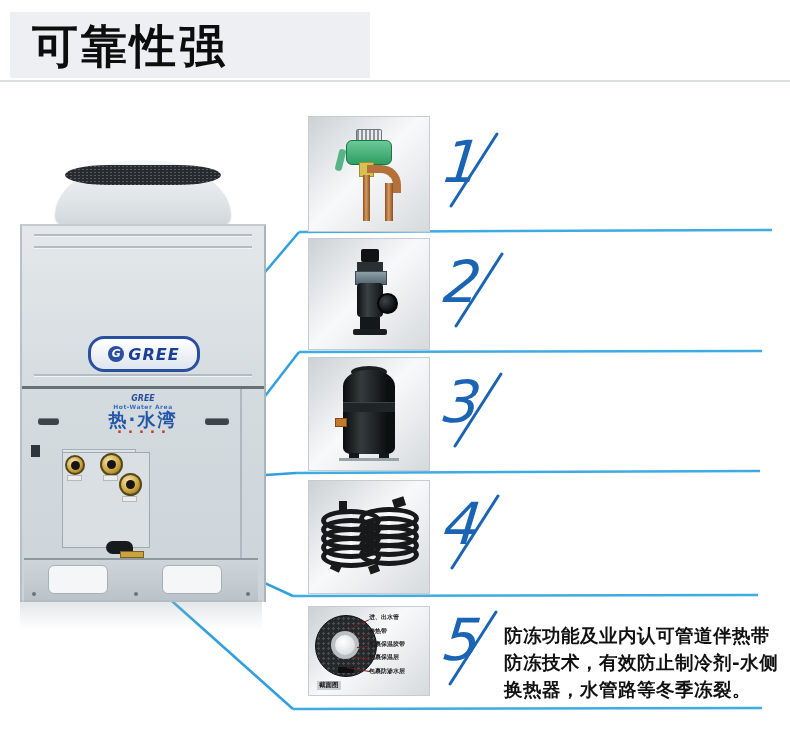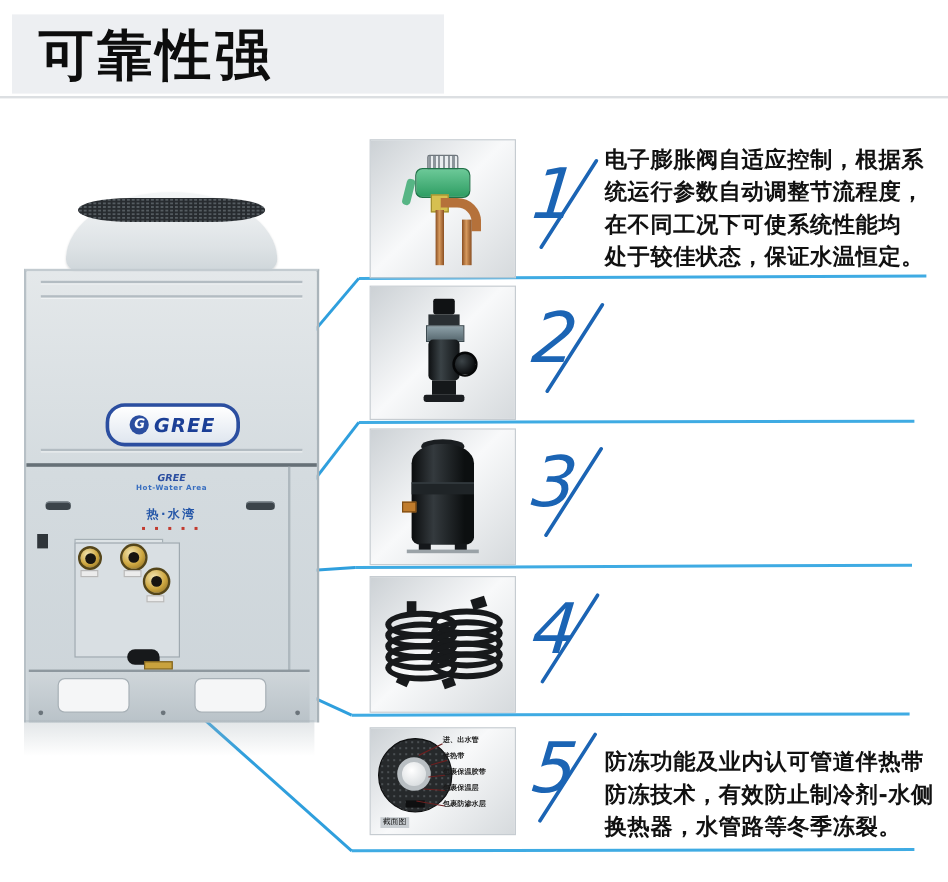--- a/index.html
+++ b/index.html
@@ -25,21 +25,21 @@
   .vseam{position:absolute;top:163px;bottom:40px;right:22px;width:2px;background:#aeb8be;}
   .gree-pill{position:absolute;left:66px;top:110px;width:106px;height:30px;border-radius:16px;
        background:linear-gradient(180deg,#ffffff,#dfe6ef);border:3px solid #2b4ea0;
        display:flex;align-items:center;justify-content:center;gap:4px;}
   .gree-circ{width:16px;height:16px;border-radius:50%;background:#2b4ea0;color:#fff;font-size:11px;
        font-weight:bold;line-height:16px;text-align:center;font-style:italic;}
   .gree-word{font-size:16px;font-weight:bold;font-style:italic;color:#1b3f96;letter-spacing:1px;}
   .branding{position:absolute;left:46px;top:168px;width:150px;text-align:center;}
   .brand-sm{font-size:8px;font-weight:bold;font-style:italic;color:#2b4ea0;line-height:9px;}
   .brand-tag{font-size:6px;font-weight:bold;color:#3a6fc0;line-height:8px;letter-spacing:.5px;}
-  .brand-series{font-size:10px;font-weight:bold;color:#2456a8;line-height:17px;letter-spacing:2px;margin-top:10px;}
+  .brand-series{font-size:18px;font-weight:bold;color:#2456a8;line-height:17px;letter-spacing:2px;}
   .brand-marks{font-size:5px;color:#c23a2e;letter-spacing:3px;line-height:7px;}
   .handle{position:absolute;width:21px;height:7px;background:#3c444a;border-radius:3px;box-shadow:inset 0 1px 0 #79838a;}
   .spec-chip{position:absolute;left:31px;top:345px;width:9px;height:12px;background:#2f353a;}
   .valve-panel{position:absolute;left:62px;top:352px;width:86px;height:94px;background:#d9dfe3;
        border:1px solid #9fa9b0;}
   .valve-bracket{position:absolute;left:62px;top:349px;width:72px;height:22px;background:#dde3e6;border:1px solid #a6b0b6;}
   .valve{position:absolute;border-radius:50%;border:2px solid #55461a;
        background:radial-gradient(circle at 38% 32%,#f3e6b4,#cda63f 55%,#7d6120);}
   .valve-core{position:absolute;left:50%;top:50%;width:9px;height:9px;margin:-4.5px 0 0 -4.5px;
        border-radius:50%;background:#181510;}
@@ -59,21 +59,21 @@
        color:#1b64b4;transform:skewX(-6deg);line-height:60px;}
   .feat-text{position:absolute;left:504px;width:278px;font-size:18.5px;font-weight:bold;color:#111;
        line-height:27px;white-space:pre-line;letter-spacing:.5px;}
   svg.overlay{position:absolute;left:0;top:0;pointer-events:none;}
   
   .part{position:absolute;}
   .ring{position:absolute;width:50px;height:13px;border:5px solid #17191b;border-radius:50%;}
   
   .pd-label{position:absolute;left:60px;font-size:6px;font-weight:bold;color:#1c1c1c;line-height:7px;white-space:nowrap;}
   .pd-line{position:absolute;height:1px;background:#6b2020;transform-origin:left center;}
-  .pd-caption{position:absolute;left:8px;top:74px;font-size:6.5px;font-weight:normal;color:#111;
+  .pd-caption{position:absolute;left:8px;top:74px;font-size:6.5px;font-weight:bold;color:#111;
        background:#c9ced2;padding:0 2px;}
 </style>
 </head>
 <body>
 
 <div id="stage">
 
   <div class="title-bar">
     <div class="page-title">可靠性强</div>
   </div>
@@ -155,24 +155,20 @@
       <div class="part" style="left:47px;top:12px;width:24px;height:11px;background:repeating-linear-gradient(90deg,#8d959b 0 2px,#e9edef 2px 4px);border:1px solid #6f777d;border-radius:2px"></div>
       <div class="part" style="left:37px;top:23px;width:44px;height:23px;border-radius:6px;background:linear-gradient(180deg,#6cc998,#2e9d63);border:1px solid #1f7247"></div>
       <div class="part" style="left:28px;top:32px;width:7px;height:22px;background:#57b585;transform:rotate(14deg);border-radius:3px"></div>
       <div class="part" style="left:50px;top:45px;width:13px;height:13px;background:#d6c050;border:1px solid #a08f2e"></div>
       <div class="part" style="left:58px;top:48px;width:26px;height:20px;border-top:8px solid #b5713a;border-right:8px solid #b5713a;border-top-right-radius:20px"></div>
       <div class="part" style="left:76px;top:66px;width:8px;height:38px;background:linear-gradient(90deg,#8a4f22,#d79a5e 45%,#8a4f22)"></div>
       <div class="part" style="left:54px;top:58px;width:7px;height:46px;background:linear-gradient(90deg,#8a4f22,#d79a5e 45%,#8a4f22)"></div>
     </div>
   </div>
   <div class="feat-num" style="top:132px">1</div>
-  <div class="feat-text" style="top:120px">电子膨胀阀自适应控制，根据系
-统运行参数自动调整节流程度，
-在不同工况下可使系统性能均
-处于较佳状态，保证水温恒定。</div>
 
   <div class="img-box" style="top:238px;height:110px">
     <div>
       <div class="part" style="left:52px;top:10px;width:18px;height:13px;background:#101214;border-radius:2px"></div>
       <div class="part" style="left:48px;top:23px;width:26px;height:9px;background:#2a2f33"></div>
       <div class="part" style="left:46px;top:32px;width:30px;height:12px;background:linear-gradient(180deg,#8da0a8,#57686f);border:1px solid #3c4a50"></div>
       <div class="part" style="left:48px;top:44px;width:26px;height:34px;border-radius:4px;background:linear-gradient(90deg,#0d0f11,#3a4246 40%,#111416)"></div>
       <div class="part" style="left:68px;top:54px;width:17px;height:17px;border-radius:50%;background:radial-gradient(circle at 35% 35%,#3c4448,#0c0e10 70%);border:2px solid #050607"></div>
       <div class="part" style="left:51px;top:78px;width:20px;height:12px;background:#15181a"></div>
       <div class="part" style="left:44px;top:90px;width:34px;height:6px;background:#1a1d20;border-radius:2px"></div>

